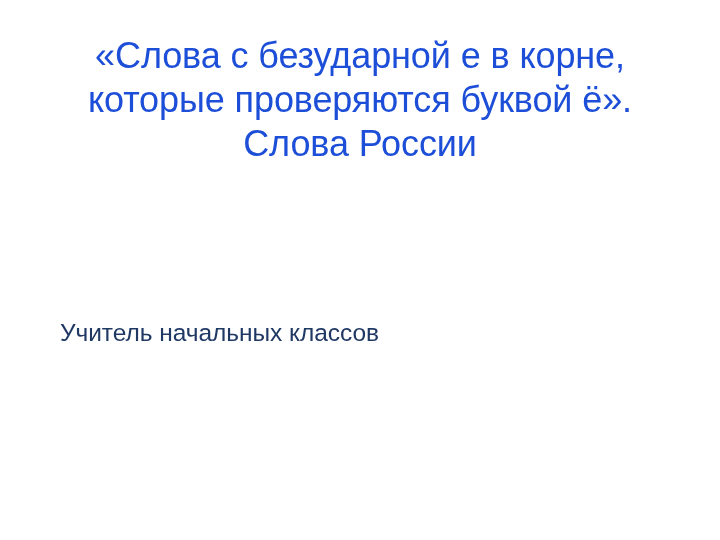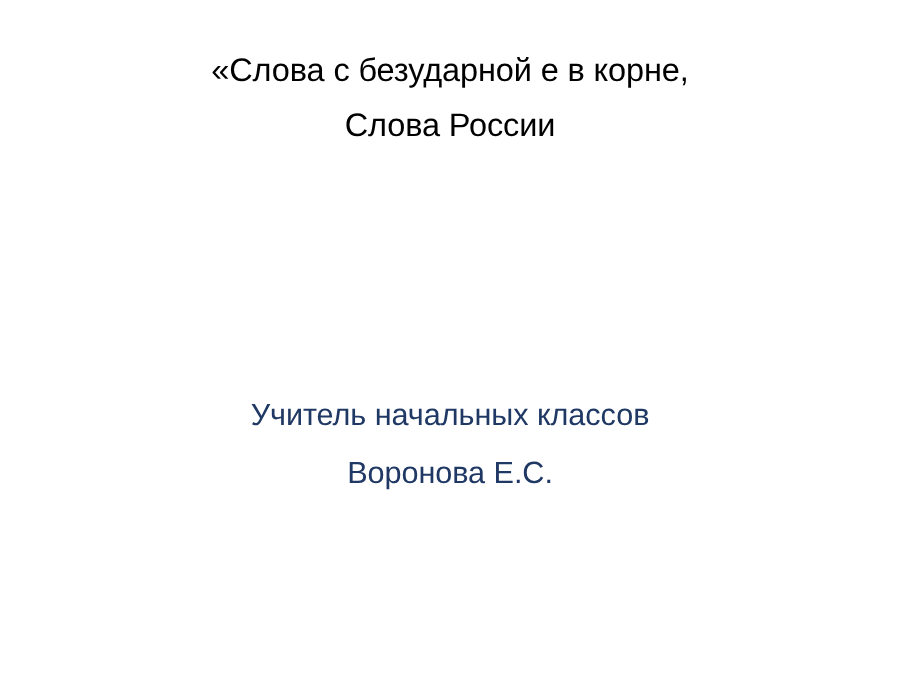--- a/index.html
+++ b/index.html
@@ -27,54 +27,54 @@
   
   .title-block {
     position: absolute;
     left: 40px;
     top: 34px;
     width: 640px;
     text-align: center;
   }
 
   .title-line {
-    color: #000000;
-    font-size: 26px;
+    color: #1d4ed8;
+    font-size: 36px;
     line-height: 44px;
     font-weight: 400;
     letter-spacing: -0.1px;
     white-space: nowrap;
   }
 
   
   .subtitle-block {
     position: absolute;
     left: 60px;
     top: 310px;
     width: 600px;
-    text-align: center;
+    text-align: left;
   }
 
   .subtitle-line {
     color: #1f3864;
     font-size: 24.5px;
     line-height: 46px;
     font-weight: 400;
     letter-spacing: -0.05px;
     white-space: nowrap;
   }
 </style>
 </head>
 <body>
 
 <div class="slide">
 
   <div class="title-block">
     <div class="title-line">«Слова с безударной е в корне,</div>
+    <div class="title-line">которые проверяются буквой ё».</div>
     <div class="title-line">Слова России</div>
   </div>
 
   <div class="subtitle-block">
     <div class="subtitle-line">Учитель начальных классов</div>
-    <div class="subtitle-line">Воронова Е.С.</div>
   </div>
 
 </div>
 
 </body></html>

